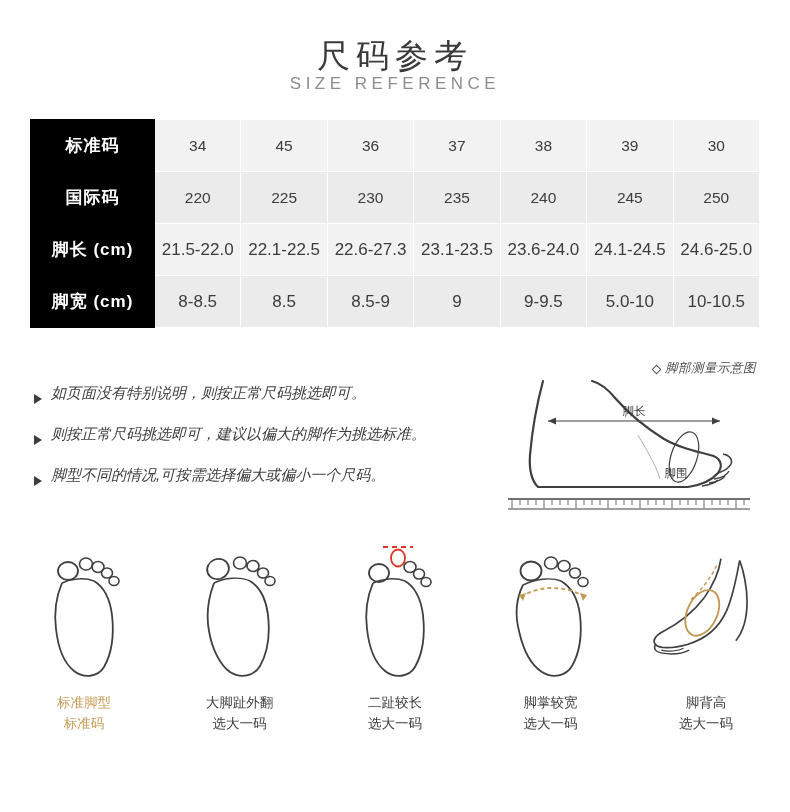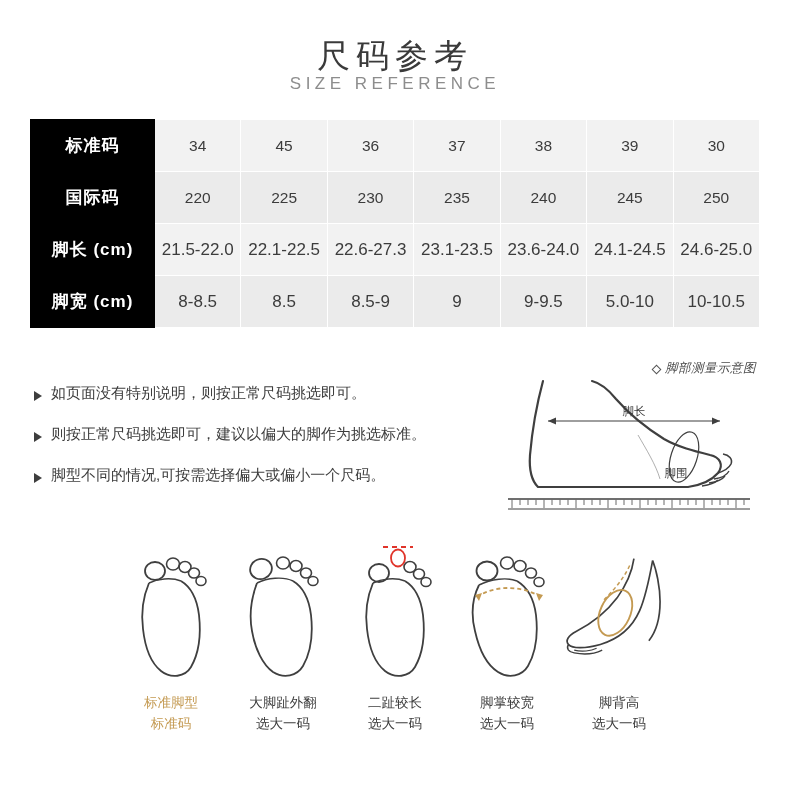--- a/index.html
+++ b/index.html
@@ -74,22 +74,23 @@
     display: flex;
     margin-top: 32px;
     padding: 0 34px 0 34px;
   }
   .notes {
     width: 455px;
     padding-top: 22px;
   }
   .note-row {
     display: flex;
-    align-items: center;
+    align-items: flex-end;
     margin-bottom: 19px;
+    font-style: italic;
   }
   .tri {
     width: 0; height: 0;
     border-left: 8px solid #3e3e3e;
     border-top: 5.5px solid transparent;
     border-bottom: 5.5px solid transparent;
     margin-top: 6px;
     margin-right: 9px;
     flex: 0 0 auto;
   }
@@ -115,21 +116,21 @@
     width: 7px; height: 7px;
     border: 1px solid #555;
     transform: rotate(45deg);
     margin-right: 5px;
     vertical-align: middle;
   }
 
   
   .foot-types {
     display: flex;
-    justify-content: center;
+    justify-content: space-between;
     padding: 14px 28px 0 28px;
   }
   .ft {
     width: 112px;
     text-align: center;
   }
   .ft .art {
     height: 150px;
     display: flex;
     align-items: flex-end;

